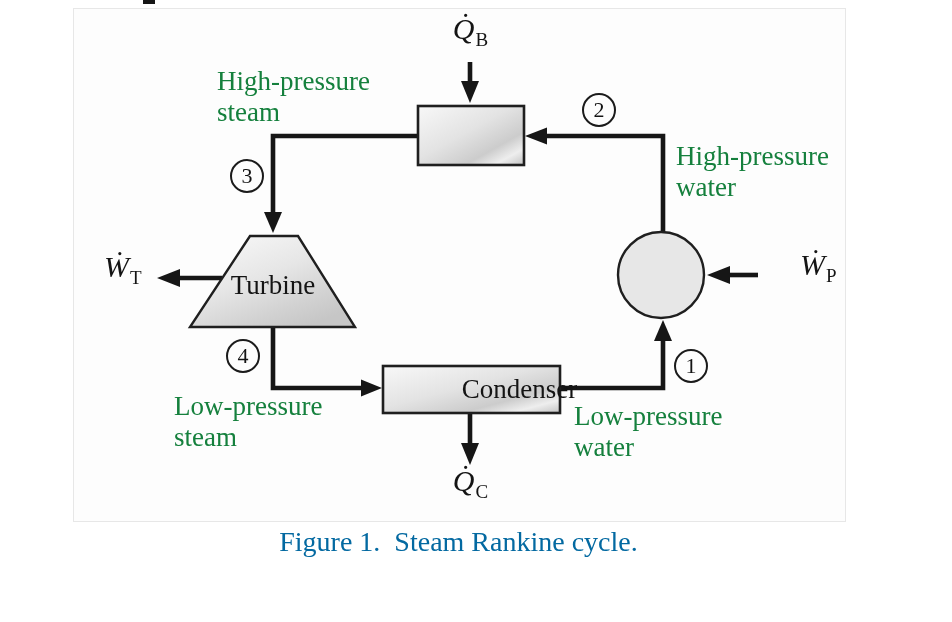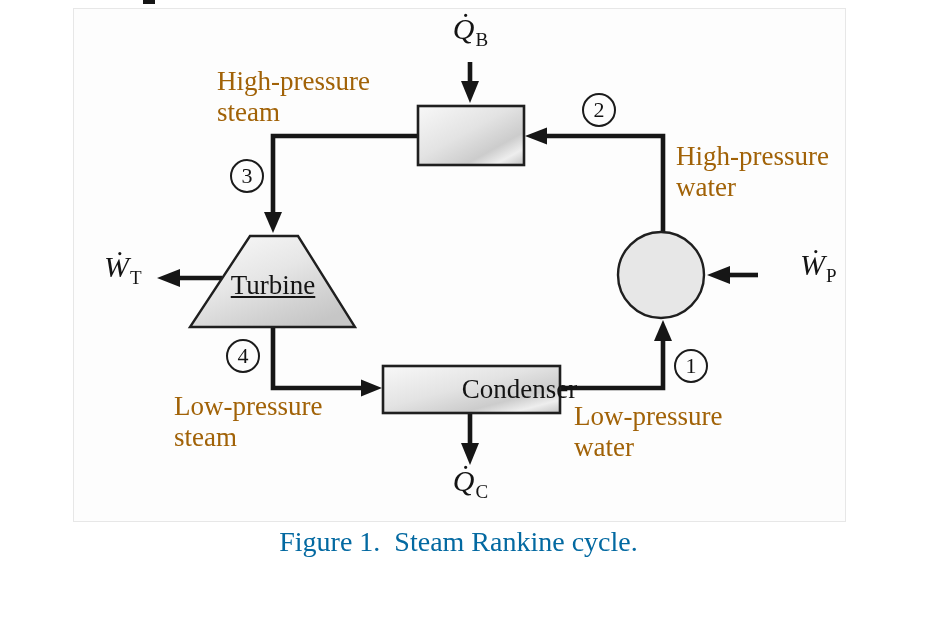--- a/index.html
+++ b/index.html
@@ -33,21 +33,21 @@
   }
   svg.diagram {
     position: absolute;
     left: 0; top: 0;
     width: 952px; height: 622px;
   }
   .lbl {
     position: absolute;
     font-size: 27px;
     line-height: 31px;
-    color: #a16207;
+    color: #15803d;
     white-space: nowrap;
   }
   .comp-label {
     position: absolute;
     display: flex;
     align-items: center;
     justify-content: center;
     font-size: 27px;
     color: #141414;
   }
@@ -147,21 +147,21 @@
     <circle cx="661" cy="275" r="43" fill="#e7e7e7" stroke="#1f1f1f" stroke-width="2.4"></circle>
 
     <g fill="#fdfdfd" stroke="#1b1b1b" stroke-width="2">
       <circle cx="599" cy="110" r="16"></circle>
       <circle cx="247" cy="176" r="16"></circle>
       <circle cx="243" cy="356" r="16"></circle>
       <circle cx="691" cy="366" r="16"></circle>
     </g>
   </svg>
 
-  <div class="comp-label" style="left:203px; top:268px; width:140px; height:34px;text-decoration:underline;">Turbine</div>
+  <div class="comp-label" style="left:203px; top:268px; width:140px; height:34px;">Turbine</div>
   <div class="comp-label" style="left:383px; top:366px; width:177px; height:47px;padding-left:48px;">Condenser</div>
 
   <div class="state-num" style="left:583px; top:94px;">2</div>
   <div class="state-num" style="left:231px; top:160px;">3</div>
   <div class="state-num" style="left:227px; top:340px;">4</div>
   <div class="state-num" style="left:675px; top:350px;">1</div>
 
   <div class="lbl" style="left:217px; top:66px;">
     <span>High-pressure</span><br>
     <span>steam</span>

